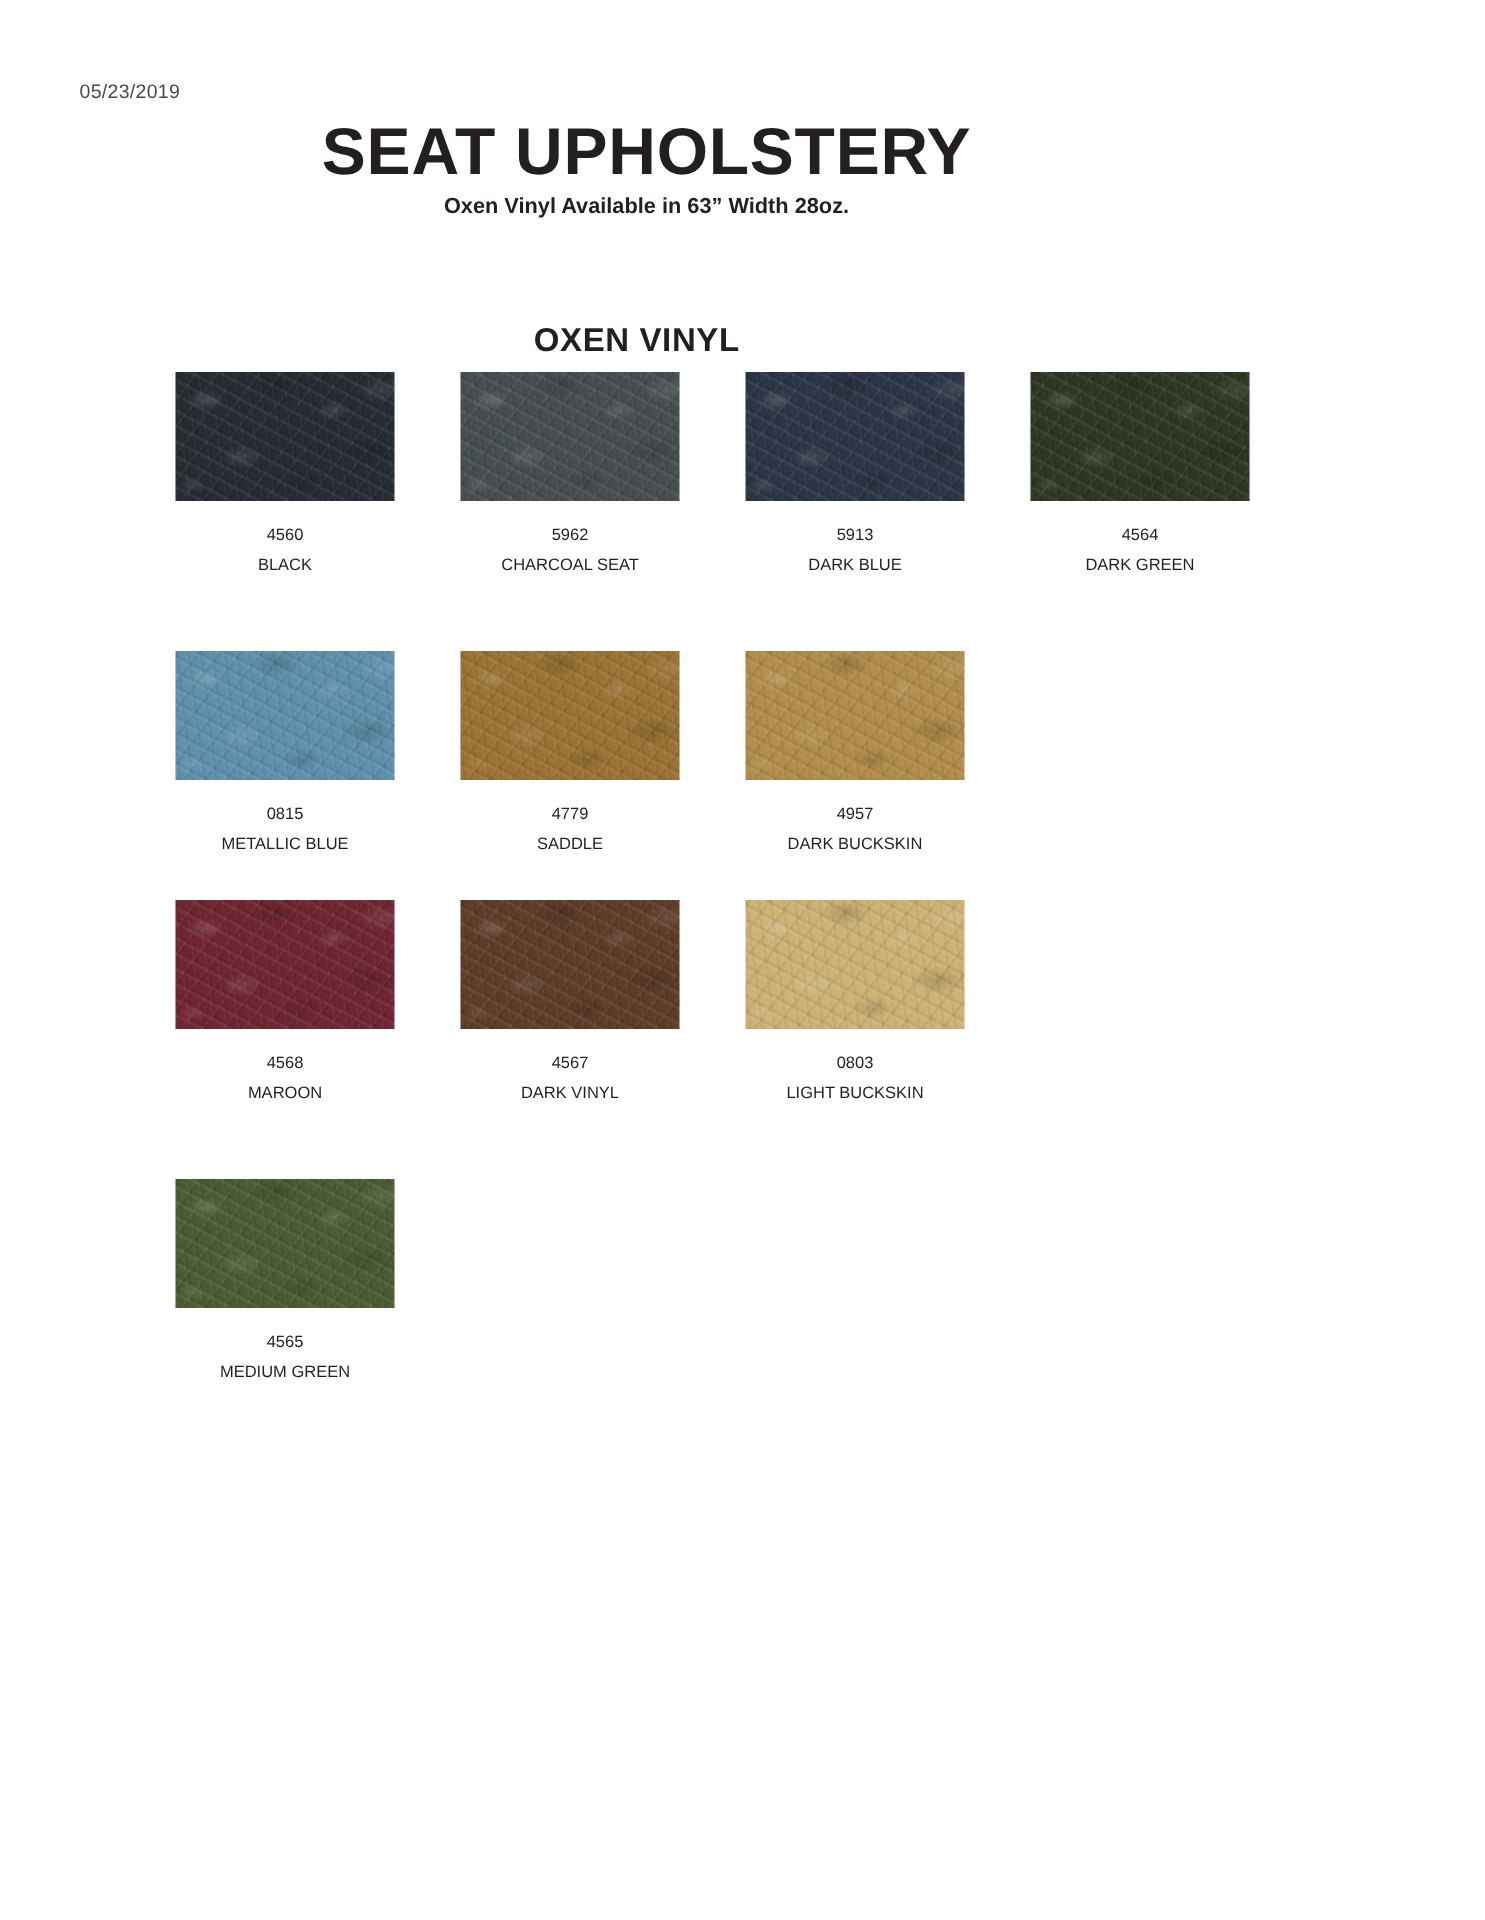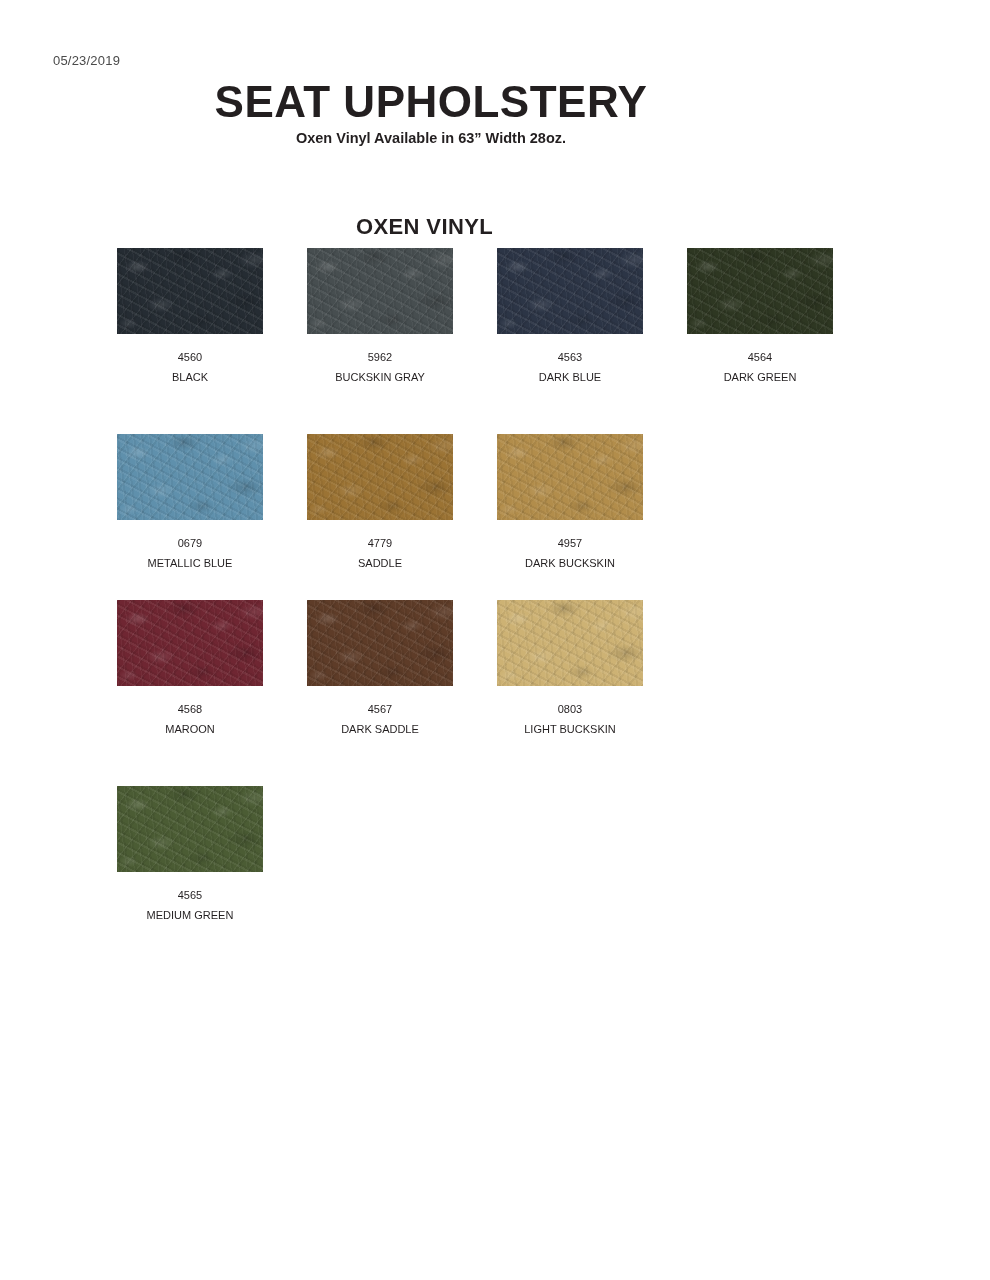--- a/index.html
+++ b/index.html
@@ -157,53 +157,53 @@
   <h2 class="section-heading">OXEN VINYL</h2>
 
   <div class="swatch-grid" id="swatch-grid">
       <div class="swatch-row" style="margin-bottom: 47px;">
         <div class="swatch-cell">
           <div class="swatch-chip" style="background-color: rgb(37, 44, 51);"></div>
           <div class="swatch-label"><span class="swatch-code">4560</span><span class="swatch-name">BLACK</span></div>
         </div>
         <div class="swatch-cell">
           <div class="swatch-chip" style="background-color: rgb(71, 78, 80);"></div>
-          <div class="swatch-label"><span class="swatch-code">5962</span><span class="swatch-name">BUCKSKIN GRAY</span></div>
+          <div class="swatch-label"><span class="swatch-code">5962</span><span class="swatch-name">CHARCOAL SEAT</span></div>
         </div>
         <div class="swatch-cell">
           <div class="swatch-chip" style="background-color: rgb(44, 53, 70);"></div>
-          <div class="swatch-label"><span class="swatch-code">4563</span><span class="swatch-name">DARK BLUE</span></div>
+          <div class="swatch-label"><span class="swatch-code">5913</span><span class="swatch-name">DARK BLUE</span></div>
         </div>
         <div class="swatch-cell">
           <div class="swatch-chip" style="background-color: rgb(46, 55, 34);"></div>
           <div class="swatch-label"><span class="swatch-code">4564</span><span class="swatch-name">DARK GREEN</span></div>
         </div>
       </div>
       <div class="swatch-row" style="margin-bottom: 27px;">
         <div class="swatch-cell">
           <div class="swatch-chip" style="background-color: rgb(95, 144, 172);"></div>
-          <div class="swatch-label"><span class="swatch-code">0679</span><span class="swatch-name">METALLIC BLUE</span></div>
+          <div class="swatch-label"><span class="swatch-code">0815</span><span class="swatch-name">METALLIC BLUE</span></div>
         </div>
         <div class="swatch-cell">
           <div class="swatch-chip" style="background-color: rgb(155, 115, 52);"></div>
           <div class="swatch-label"><span class="swatch-code">4779</span><span class="swatch-name">SADDLE</span></div>
         </div>
         <div class="swatch-cell">
           <div class="swatch-chip" style="background-color: rgb(178, 141, 75);"></div>
           <div class="swatch-label"><span class="swatch-code">4957</span><span class="swatch-name">DARK BUCKSKIN</span></div>
         </div>
       </div>
       <div class="swatch-row" style="margin-bottom: 47px;">
         <div class="swatch-cell">
           <div class="swatch-chip" style="background-color: rgb(111, 38, 50);"></div>
           <div class="swatch-label"><span class="swatch-code">4568</span><span class="swatch-name">MAROON</span></div>
         </div>
         <div class="swatch-cell">
           <div class="swatch-chip" style="background-color: rgb(94, 60, 40);"></div>
-          <div class="swatch-label"><span class="swatch-code">4567</span><span class="swatch-name">DARK SADDLE</span></div>
+          <div class="swatch-label"><span class="swatch-code">4567</span><span class="swatch-name">DARK VINYL</span></div>
         </div>
         <div class="swatch-cell">
           <div class="swatch-chip" style="background-color: rgb(205, 178, 116);"></div>
           <div class="swatch-label"><span class="swatch-code">0803</span><span class="swatch-name">LIGHT BUCKSKIN</span></div>
         </div>
       </div>
       <div class="swatch-row" style="margin-bottom: 47px;">
         <div class="swatch-cell">
           <div class="swatch-chip" style="background-color: rgb(75, 92, 52);"></div>
           <div class="swatch-label"><span class="swatch-code">4565</span><span class="swatch-name">MEDIUM GREEN</span></div>

